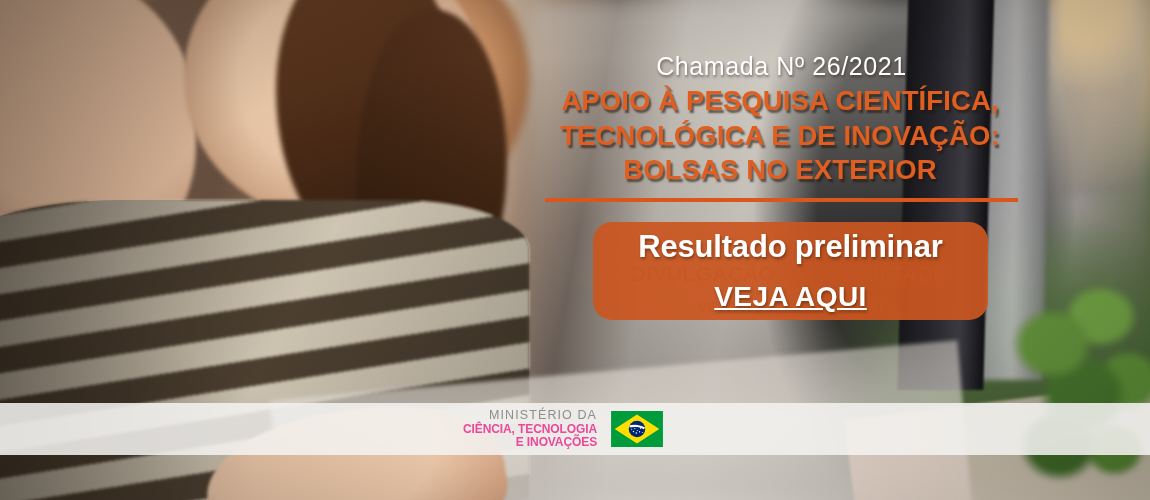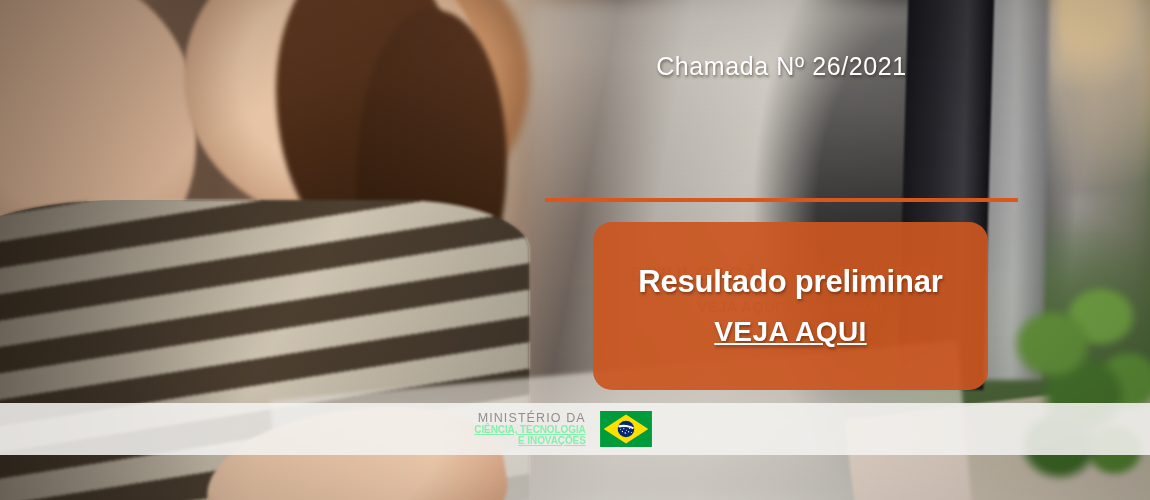--- a/index.html
+++ b/index.html
@@ -203,21 +203,21 @@
     position:absolute;
     left:545px; top:198px;
     width:473px; height:4px;
     background:#d9571c;
   }
 
   
   .cta {
     position:absolute;
     left:593px; top:222px;
-    width:395px; height:168px;
+    width:395px; height:98px;
     background:rgba(202,86,32,0.93);
     border-radius:19px;
     display:flex; flex-direction:column;
     align-items:center; justify-content:center;
     gap:16px;
     cursor:pointer;
   }
   .cta-line1 {
     color:#ffffff;
     font-size:31px;
@@ -263,21 +263,21 @@
     width:92px; text-align:center;
     white-space:nowrap;
   }
 
   
   .ministry { display:flex; flex-direction:column; align-items:flex-end; line-height:1.07; }
   .min-small {
     font-size:12.5px; color:#8e8e8e; font-weight:400; letter-spacing:1.1px;
   }
   .min-big {
-    font-size:10px; color:#86efac; font-weight:bold; letter-spacing:-.1px;text-decoration:underline;
+    font-size:12px; color:#ec4899; font-weight:bold; letter-spacing:-.1px;
   }
 
   
   .flag { width:52px; height:36px; display:block; }
 </style>
 </head>
 <body>
 
 <div class="banner">
 
@@ -301,20 +301,25 @@
     <div class="photo-vignette"></div>
   </div>
 
   <div class="ghost">
     <div class="ghost-1">DIVULGAÇÃO DO RESULTADO</div>
     <div class="ghost-2">VEJA AQUI A CHAMADA!</div>
   </div>
 
   <div class="call-line">Chamada Nº 26/2021</div>
 
+  <div class="headline">
+    <div>APOIO À PESQUISA CIENTÍFICA,</div>
+    <div>TECNOLÓGICA E DE INOVAÇÃO:</div>
+    <div>BOLSAS NO EXTERIOR</div>
+  </div>
 
   <div class="divider"></div>
 
   <div class="cta">
     <div class="cta-line1">Resultado preliminar</div>
     <div class="cta-line2">VEJA AQUI</div>
   </div>
 
   <div class="footer-bar">
     <div class="footer-inner">

